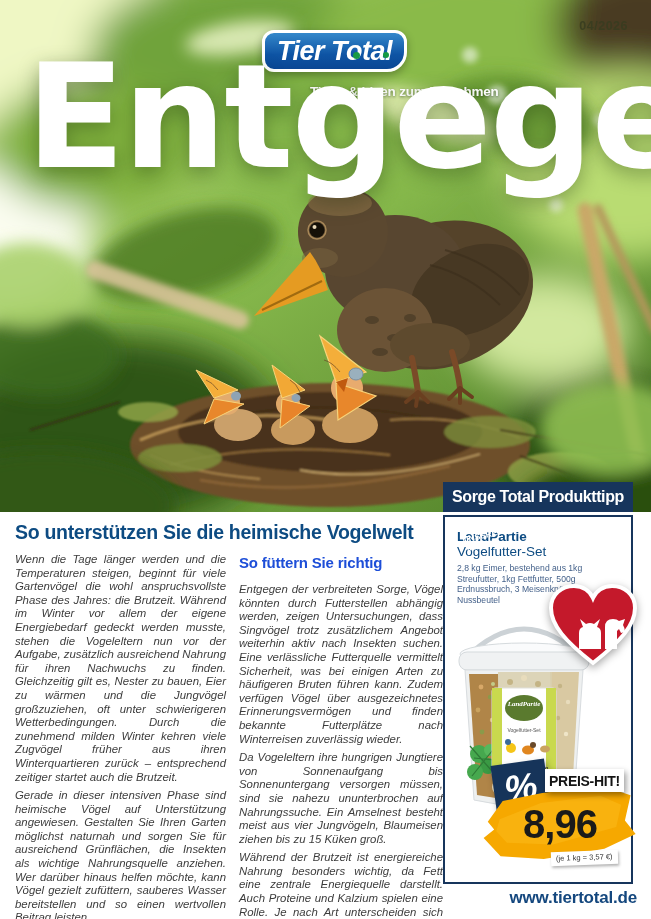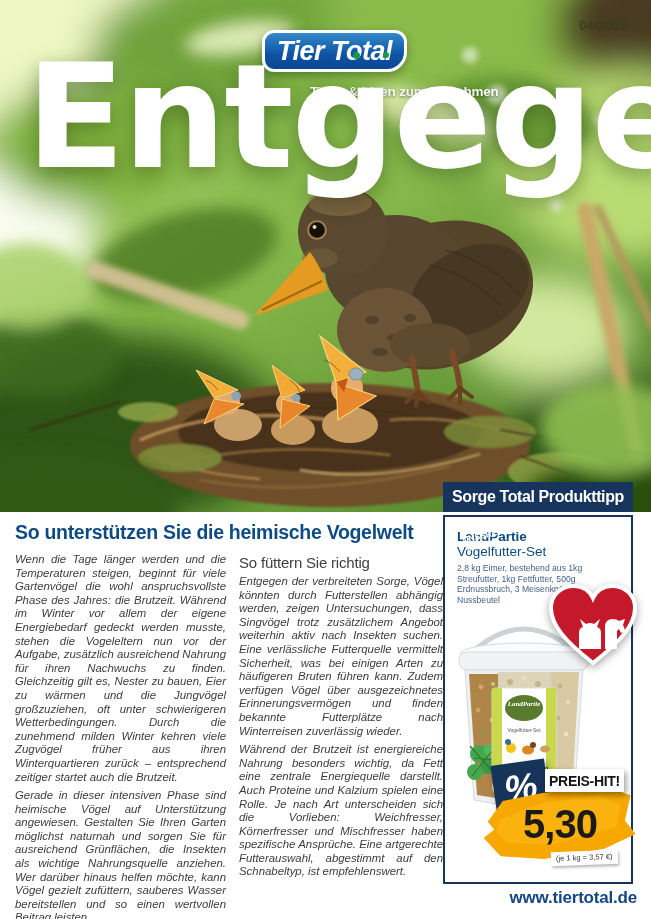--- a/index.html
+++ b/index.html
@@ -67,21 +67,21 @@
     color:#0d4b82; letter-spacing:-.3px; white-space:nowrap;
   }
   .cols { display:flex; gap:13px; margin-left:15px; }
   .col-1 { width:211px; }
   .col-2 { width:204px; }
   .body-text {
     font-size:11.4px; line-height:13.6px; color:#3c3c3c;
     text-align:justify; margin:0 0 5px; hyphens:auto;font-style:italic; -webkit-hyphens:auto;
   }
   .subhead {
-    margin:1px 0 4px; font-size:15px; font-weight:normal; color:#404040;
+    margin:1px 0 12px; font-size:15px; font-weight:bold; color:#1d4ed8;
     letter-spacing:-.2px;
   }
 
   
   .product { position:absolute; left:443px; top:482px; width:190px; }
   .product-header {
     height:30px; background:#17355c; color:#fff;
     font-weight:bold; font-size:16px; letter-spacing:-.4px;
     display:flex; align-items:center; justify-content:center; white-space:nowrap;
   }
@@ -292,20 +292,21 @@
   <div class="content">
     <h2 class="headline">So unterstützen Sie die heimische Vogelwelt</h2>
     <div class="cols">
       <div class="col-1">
         <p class="body-text">Wenn die Tage länger werden und die Temperaturen steigen, beginnt für viele Gartenvögel die wohl anspruchsvollste Phase des Jahres: die Brutzeit. Während im Winter vor allem der eigene Energiebedarf gedeckt werden musste, stehen die Vogeleltern nun vor der Aufgabe, zusätzlich ausreichend Nahrung für ihren Nachwuchs zu finden. Gleichzeitig gilt es, Nester zu bauen, Eier zu wärmen und die Jungvögel großzuziehen, oft unter schwierigeren Wetterbedingungen. Durch die zunehmend milden Winter kehren viele Zugvögel früher aus ihren Winterquartieren zurück – entsprechend zeitiger startet auch die Brutzeit.</p>
         <p class="body-text">Gerade in dieser intensiven Phase sind heimische Vögel auf Unterstützung angewiesen. Gestalten Sie Ihren Garten möglichst naturnah und sorgen Sie für ausreichend Grünflächen, die Insekten als wichtige Nahrungsquelle anziehen. Wer darüber hinaus helfen möchte, kann Vögel gezielt zufüttern, sauberes Wasser bereitstellen und so einen wertvollen Beitrag leisten.</p>
       </div>
       <div class="col-2">
         <h3 class="subhead">So füttern Sie richtig</h3>
         <p class="body-text">Entgegen der verbreiteten Sorge, Vögel könnten durch Futterstellen abhängig werden, zeigen Untersuchungen, dass Singvögel trotz zusätzlichem Angebot weiterhin aktiv nach Insekten suchen. Eine verlässliche Futterquelle vermittelt Sicherheit, was bei einigen Arten zu häufigeren Bruten führen kann. Zudem verfügen Vögel über ausgezeichnetes Erinnerungsvermögen und finden bekannte Futterplätze nach Winterreisen zuverlässig wieder.</p>
+        <p class="body-text">Da Vogeleltern ihre hungrigen Jungtiere von Sonnenaufgang bis Sonnenuntergang versorgen müssen, sind sie nahezu ununterbrochen auf Nahrungssuche. Ein Amselnest besteht meist aus vier Jungvögeln, Blaumeisen ziehen bis zu 15 Küken groß.</p>
         <p class="body-text">Während der Brutzeit ist energiereiche Nahrung besonders wichtig, da Fett eine zentrale Energiequelle darstellt. Auch Proteine und Kalzium spielen eine Rolle. Je nach Art unterscheiden sich die Vorlieben: Weichfresser, Körnerfresser und Mischfresser haben spezifische Ansprüche. Eine artgerechte Futterauswahl, abgestimmt auf den Schnabeltyp, ist empfehlenswert.</p>
       </div>
     </div>
   </div>
 
   <aside class="product">
     <div class="product-header">Sorge Total Produkttipp</div>
     <div class="product-body">
       <div class="brand">LandPartie</div>
       <div class="pname">Vogelfutter-Set</div>
@@ -372,21 +373,21 @@
 
       <div class="percent-badge">
         <span>%</span>
       </div>
       <div class="price-hit">PREIS-HIT!</div>
       <div class="brush-wrap">
         <svg viewBox="0 0 156 76">
           <polygon points="6,32 22,12 62,6 122,2 150,13 143,38 153,52 121,65 60,72 17,67 1,48 12,40" fill="#f6a800" transform="rotate(-3 78 38)"></polygon>
           <polygon points="18,30 60,16 120,12 140,22 134,44 70,58 24,54 14,42" fill="#fdbe1e" opacity=".45" transform="rotate(-3 78 38)"></polygon>
         </svg>
-        <span class="price">5,30</span>
+        <span class="price">8,96</span>
       </div>
       <div class="unit-price">(je 1 kg = 3,57 €)</div>
     </div>
   </aside>
 
   <a class="website" href="#">www.tiertotal.de</a>
 
 </div>
 
 </body></html>

